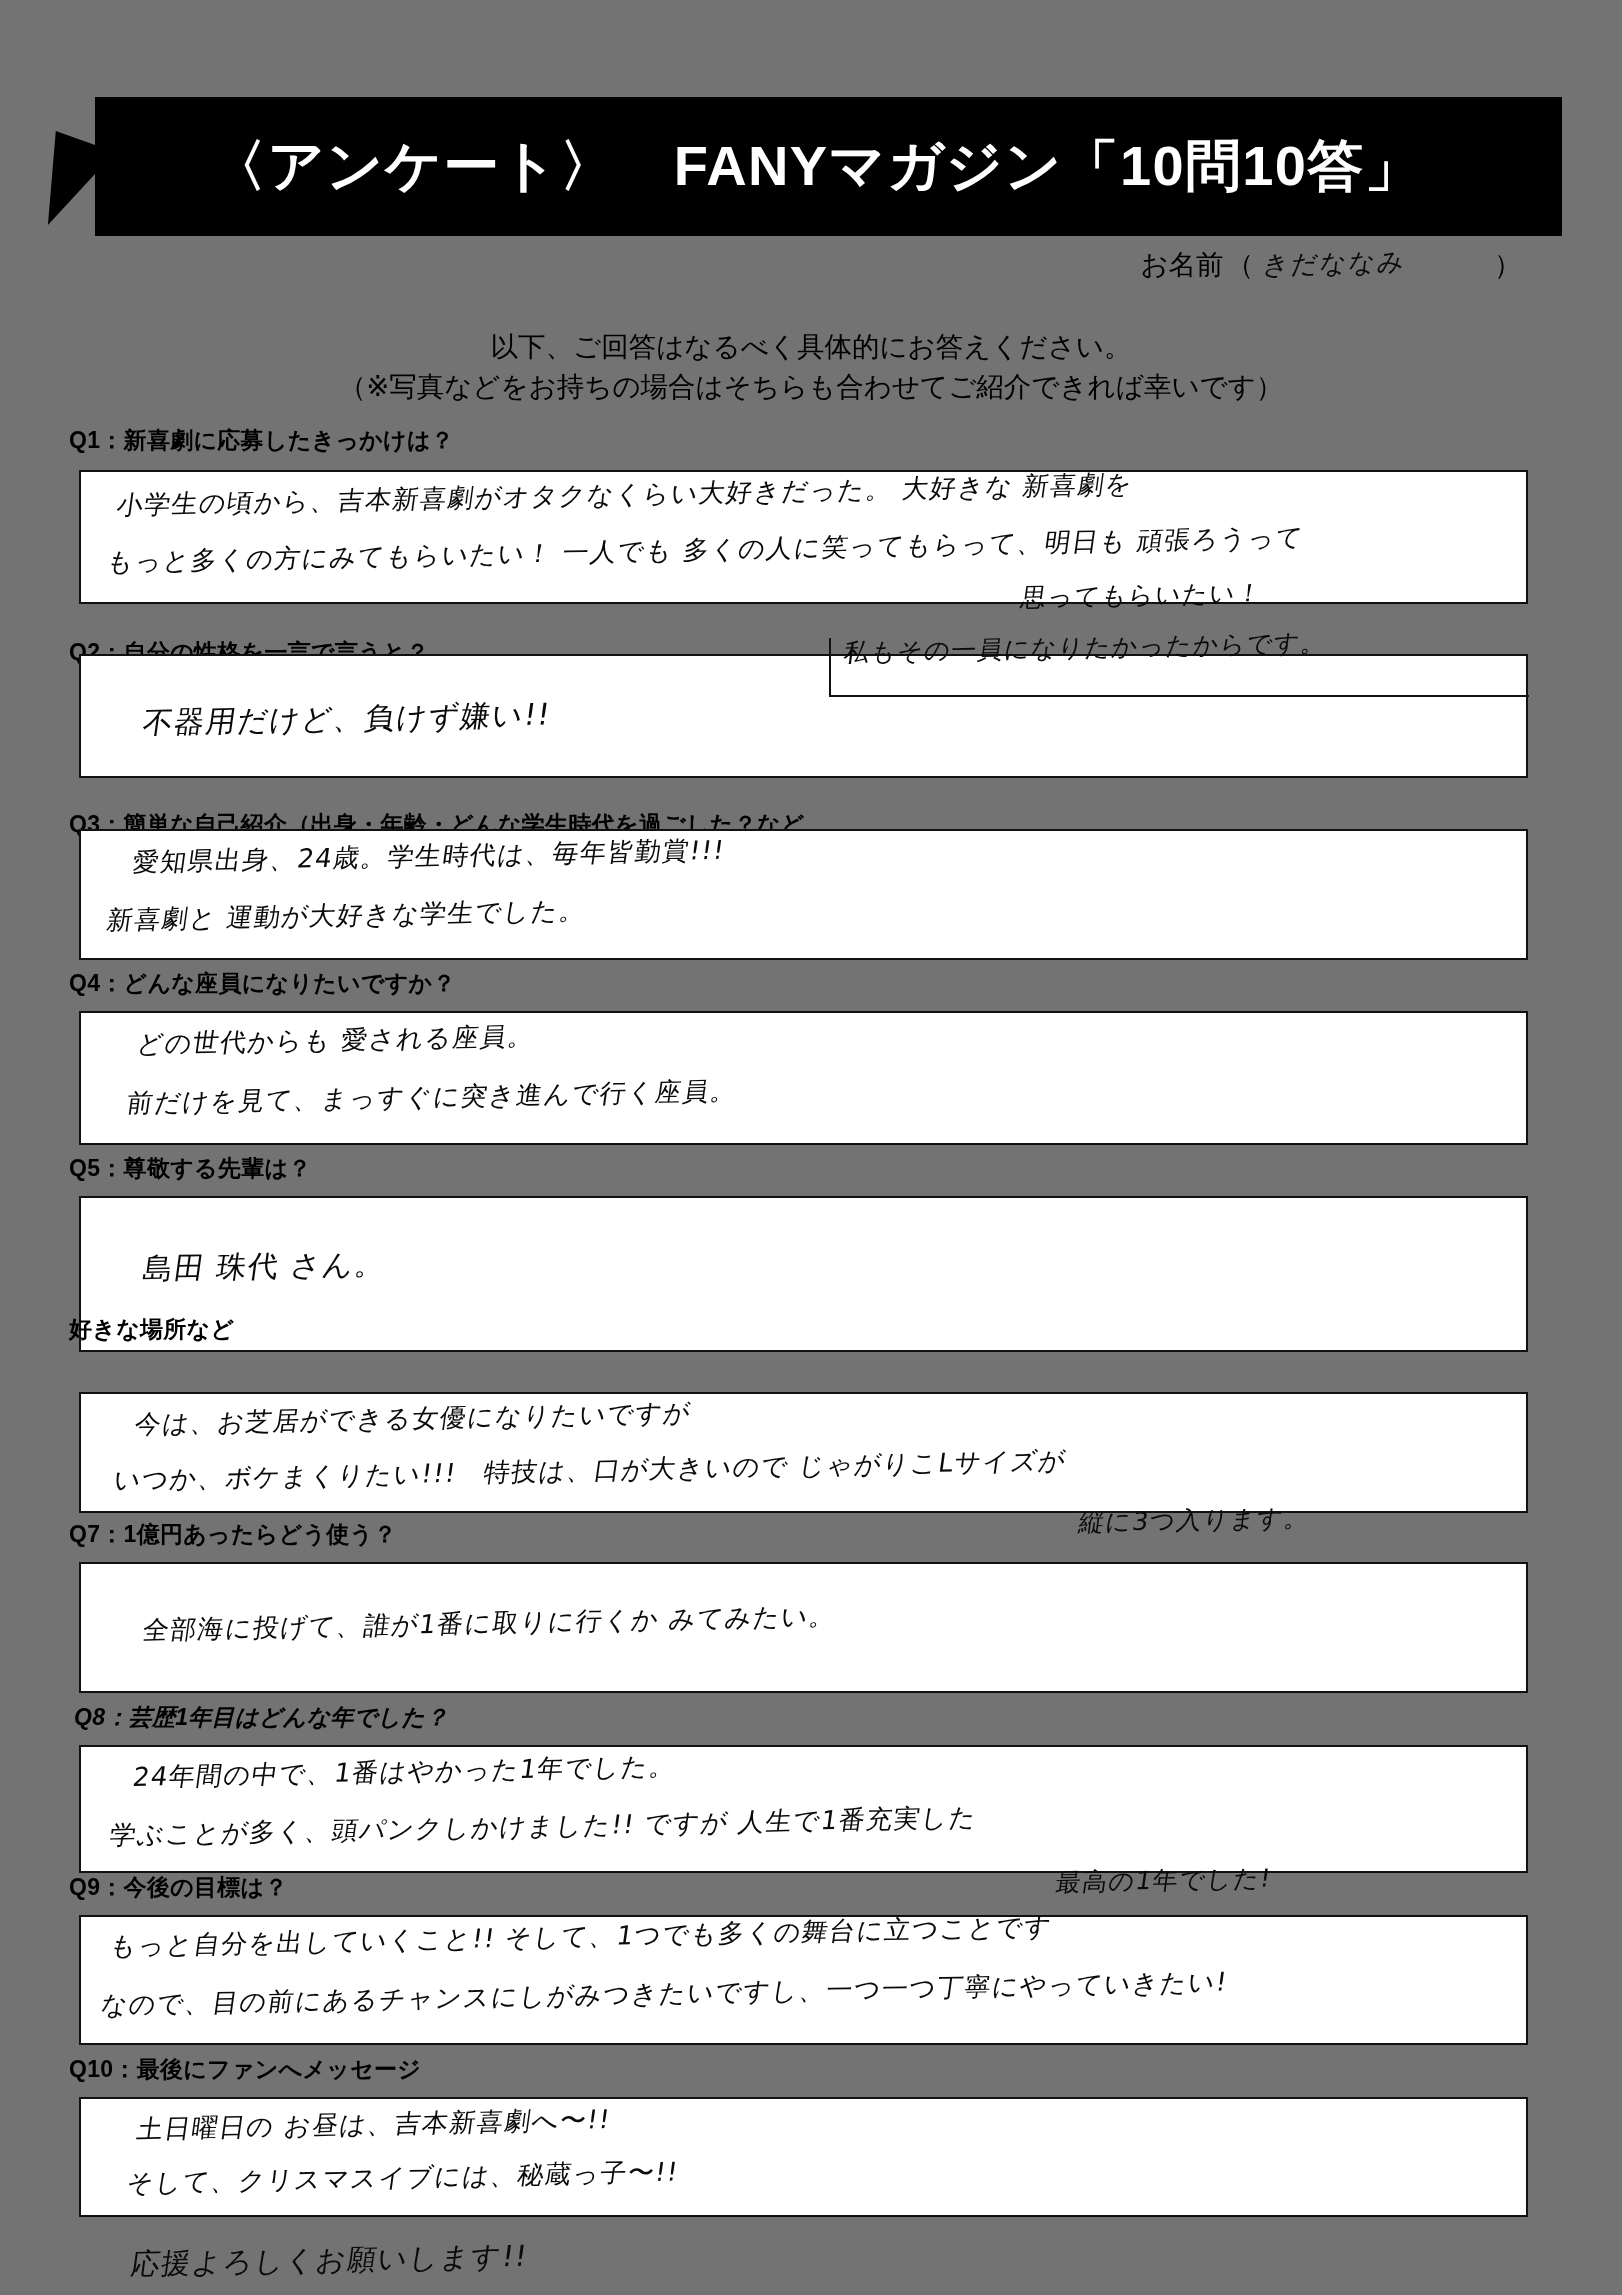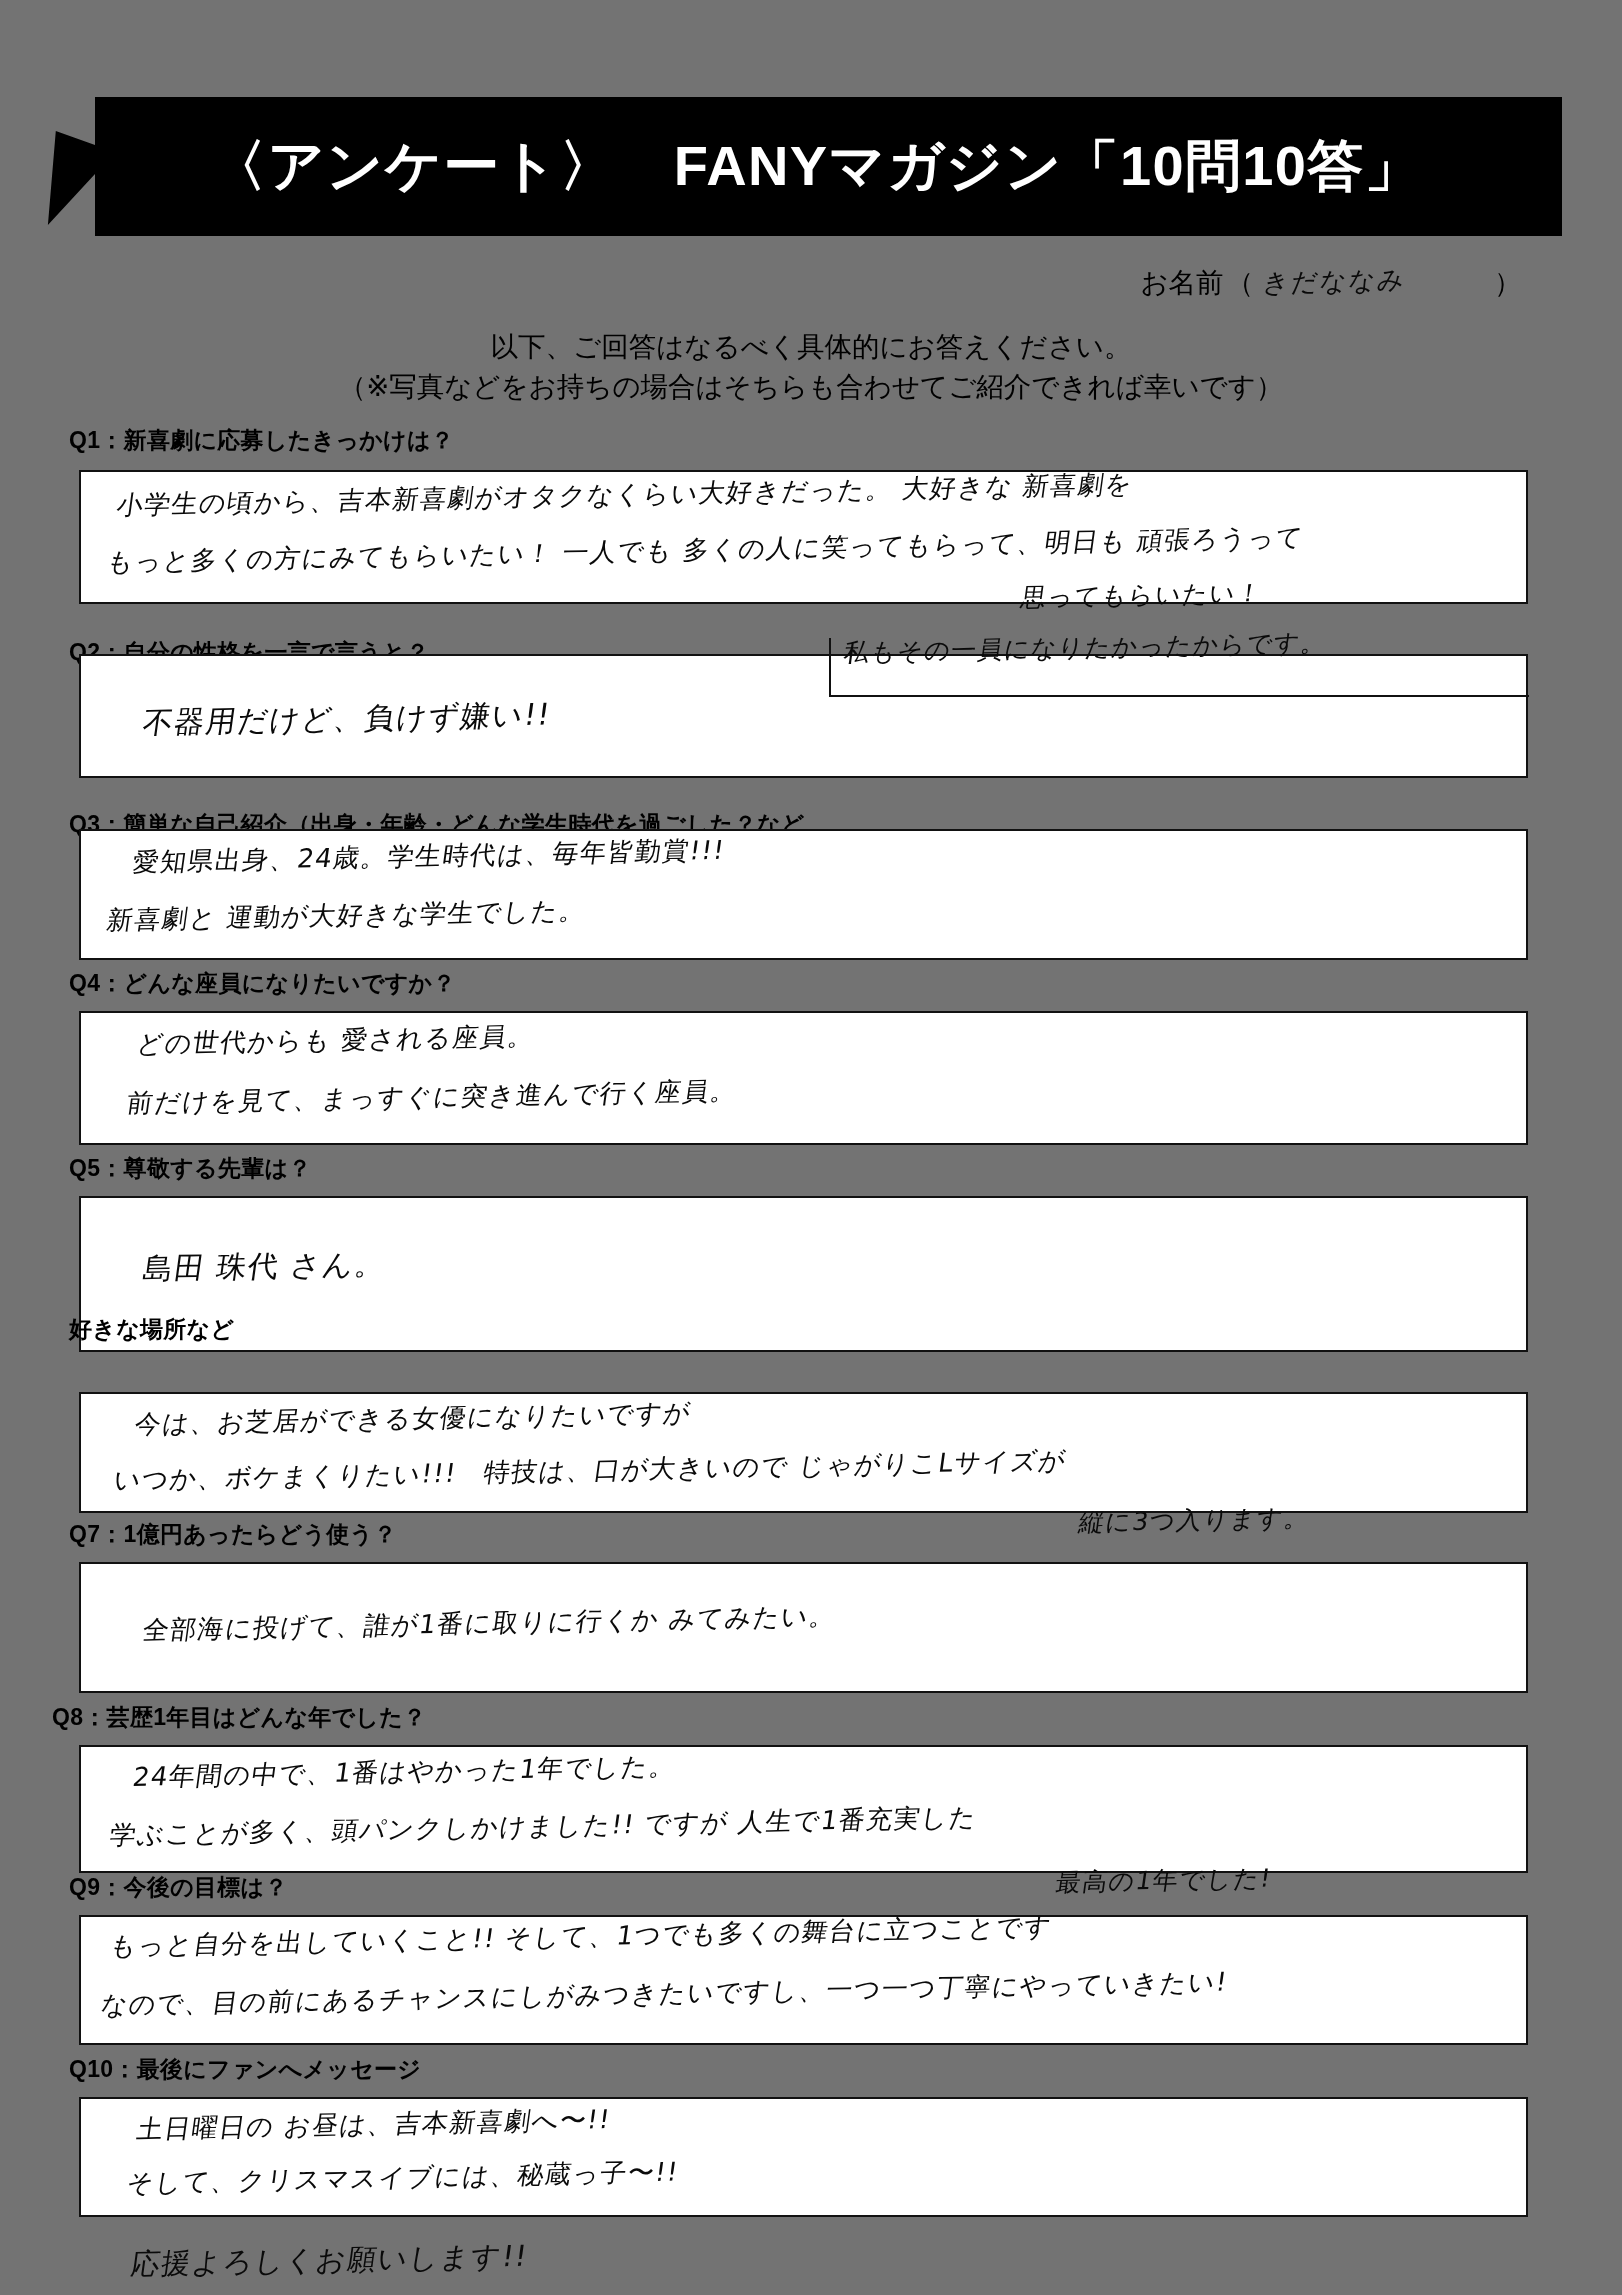--- a/index.html
+++ b/index.html
@@ -75,21 +75,21 @@
   
   .name-line {
     position: absolute;
     right: 98px;
     top: 247px;
     display: flex;
     align-items: baseline;
     font-size: 27.5px;
     white-space: nowrap;
   }
-  .name-label { font-weight: 400; margin-top: 18px; }
+  .name-label { font-weight: 400; }
   .name-paren { font-weight: 400; padding: 0 2.6px; }
   .name-value {
     font-family: "DejaVu Sans", sans-serif;
     font-size: 26px;
     transform: skewX(-9deg) rotate(-1.4deg);
     display: inline-block;
     padding: 0 6.5px;
     letter-spacing: 2px;
   }
   .name-gap { display: inline-block; width: 79px; }
@@ -215,21 +215,21 @@
     <div class="answer-line hand" style="left:54px; top:13px;">今は、お芝居ができる女優になりたいですが</div>
     <div class="answer-line hand" style="left:33px; top:69px;">いつか、ボケまくりたい!!!　特技は、口が大きいので じゃがりこLサイズが</div>
   </div>
   <div class="overflow hand" style="left:1079px; top:1506px;">縦に3つ入ります。</div>
 
   <div class="q-label" style="left:69px; top:1519px;">Q7：1億円あったらどう使う？</div>
   <div class="answer-box" style="left:79px; top:1562px; width:1449px; height:131px;">
     <div class="answer-line hand" style="left:62px; top:49px;">全部海に投げて、誰が1番に取りに行くか みてみたい。</div>
   </div>
 
-  <div class="q-label" style="left:52px; top:1702px;">Q8：芸歴1年目はどんな年でした？</div>
+  <div class="q-label" style="left:74px; top:1702px;font-style:italic;">Q8：芸歴1年目はどんな年でした？</div>
   <div class="answer-box" style="left:79px; top:1745px; width:1449px; height:128px;">
     <div class="answer-line hand" style="left:52px; top:13px;">24年間の中で、1番はやかった1年でした。</div>
     <div class="answer-line hand" style="left:29px; top:71px;">学ぶことが多く、頭パンクしかけました!! ですが 人生で1番充実した</div>
   </div>
   <div class="overflow hand" style="left:1056px; top:1866px;">最高の1年でした!</div>
 
   <div class="q-label" style="left:69px; top:1872px;">Q9：今後の目標は？</div>
   <div class="answer-box" style="left:79px; top:1915px; width:1449px; height:130px;">
     <div class="answer-line hand" style="left:29px; top:11.8px;">もっと自分を出していくこと!! そして、1つでも多くの舞台に立つことです</div>
     <div class="answer-line hand" style="left:19.6px; top:71px;">なので、目の前にあるチャンスにしがみつきたいですし、一つ一つ丁寧にやっていきたい!</div>

